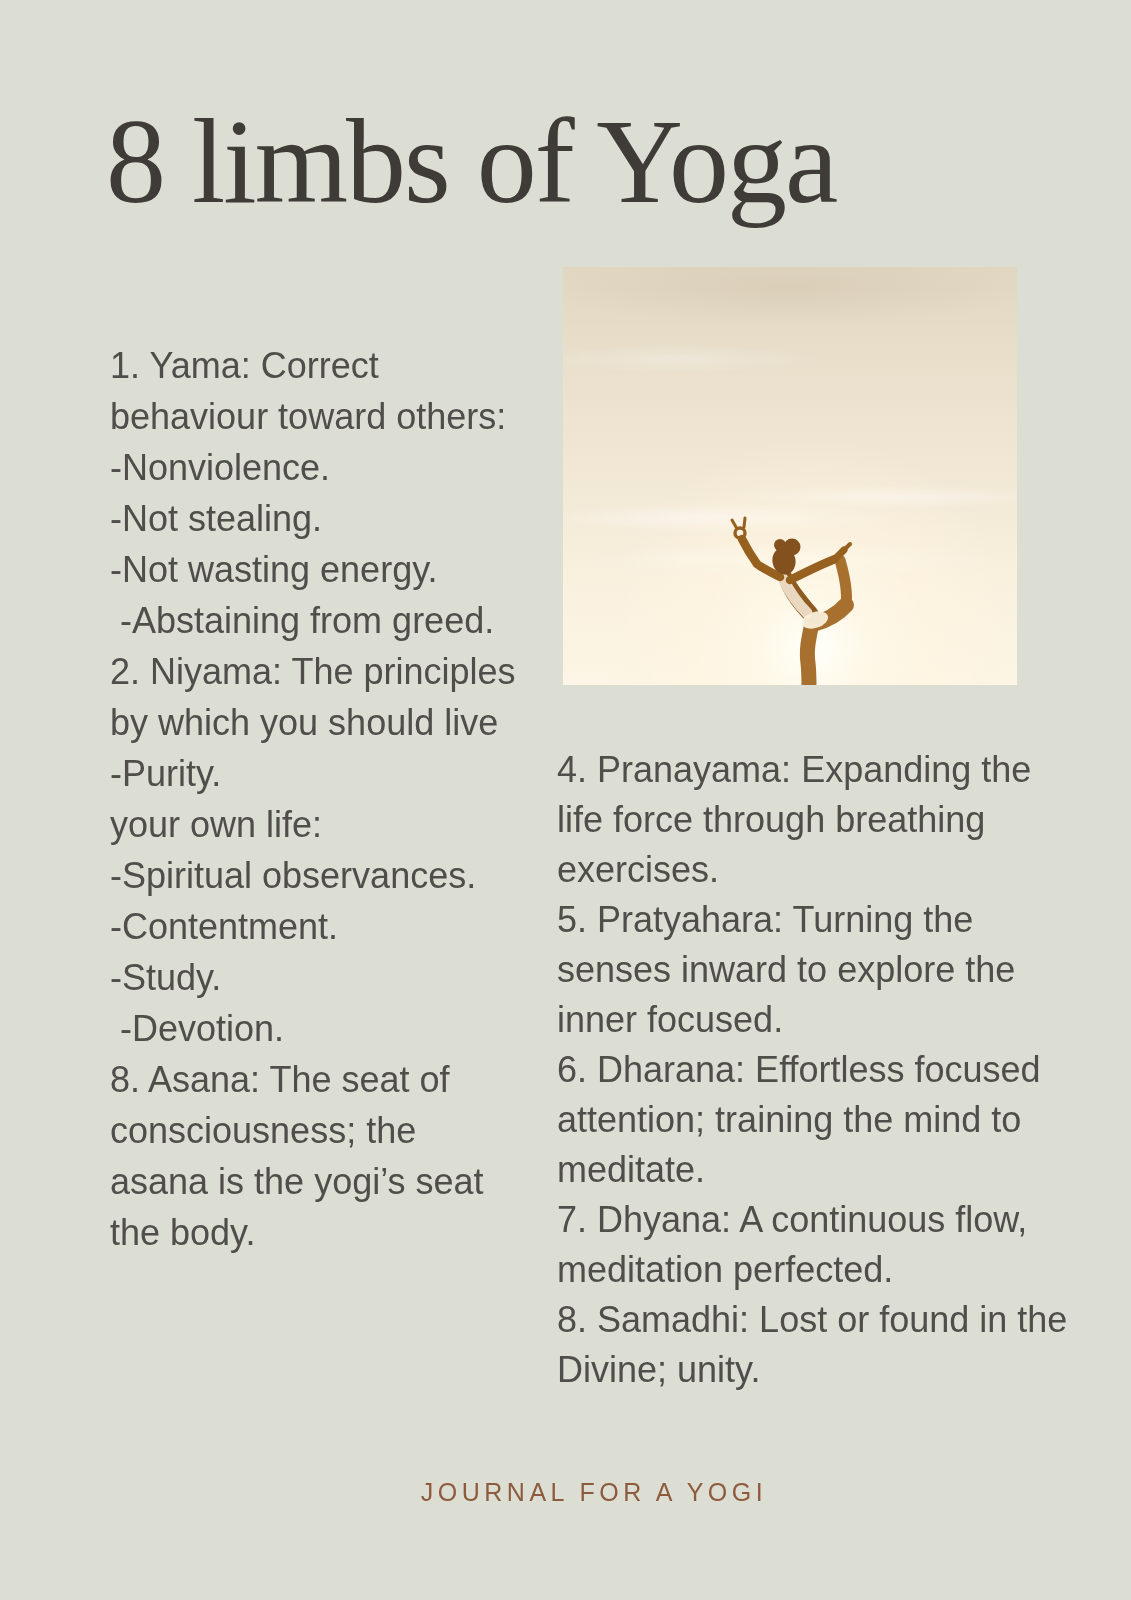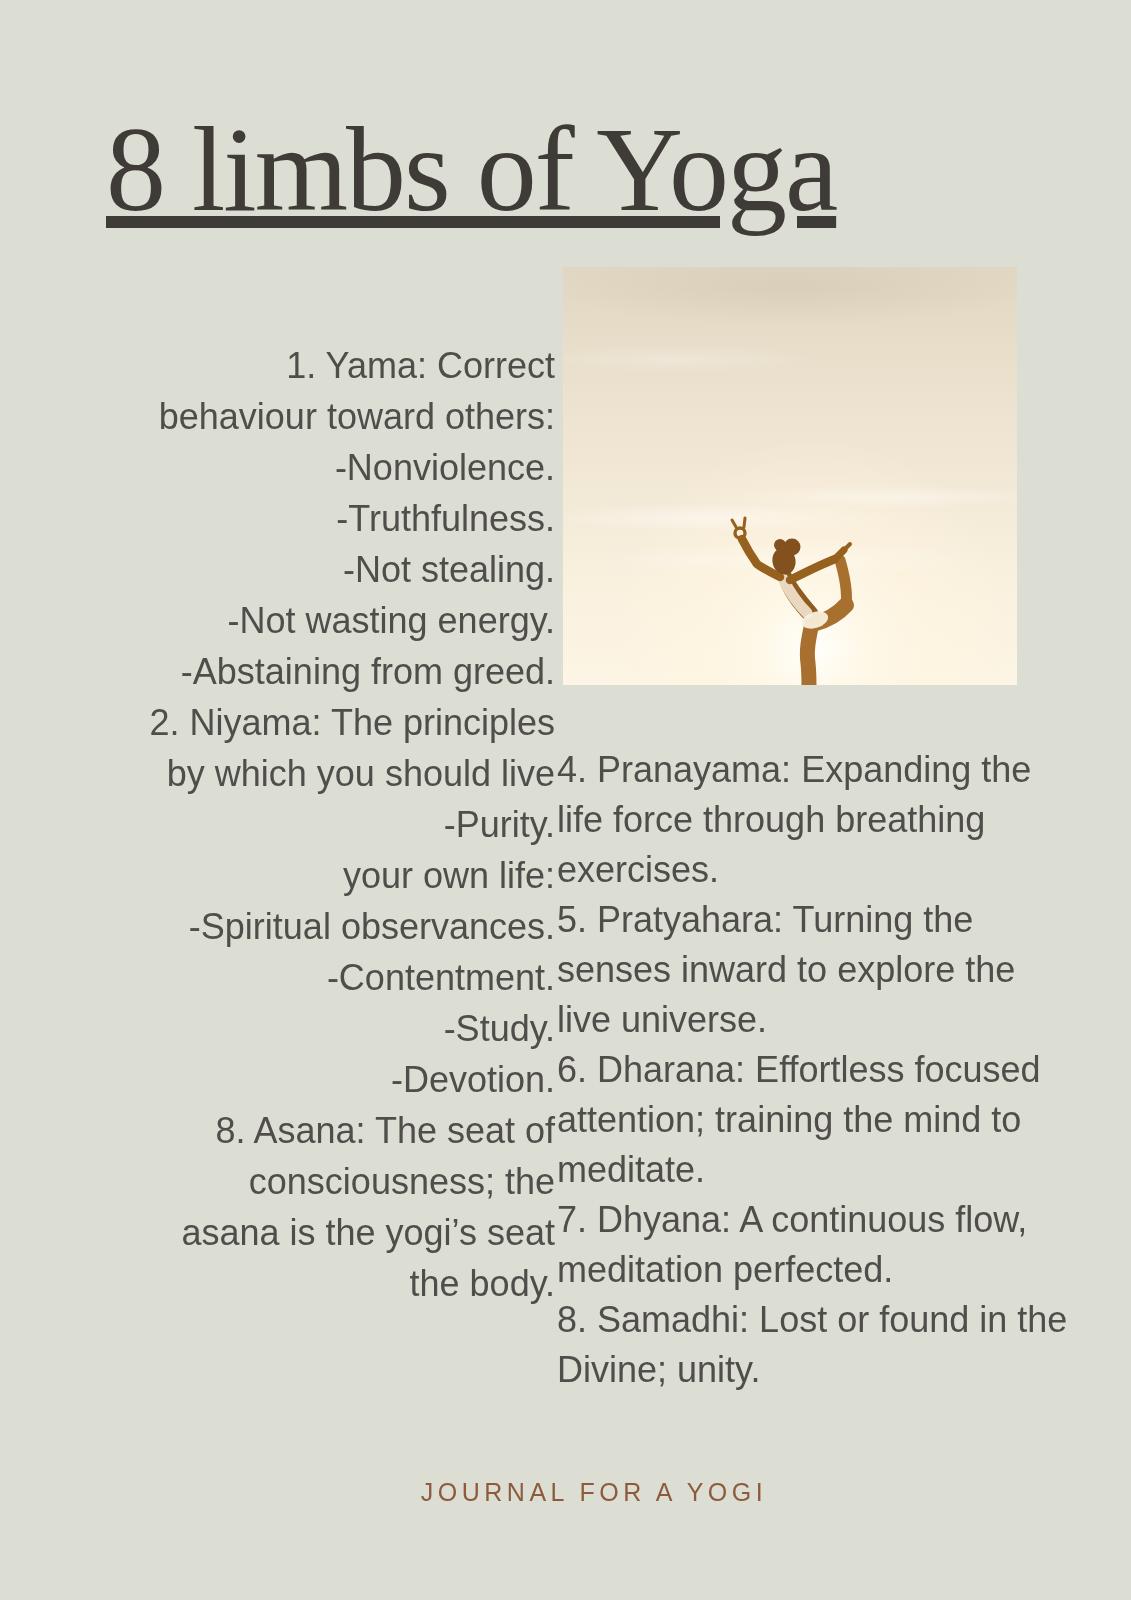--- a/index.html
+++ b/index.html
@@ -8,39 +8,38 @@
     position: relative;
     background: var(--background, #dcddd3);
     font-family: "Liberation Sans", sans-serif;
     overflow: hidden;
   }
   .poster { position: absolute; inset: 0; }
 
   .title {
     position: absolute;
     left: 106px;
-    top: 104px;
+    top: 96px;
     font-family: "Liberation Serif", serif;
     font-weight: 400;
     font-size: 120px;
     line-height: 1.1;
     letter-spacing: -2px;
     color: var(--title, #3f3b37);
     white-space: pre;
-    text-decoration: underline;
   }
 
   .col { position: absolute; }
   .col .line {
     font-size: 36px;
     line-height: 51px;
     color: var(--body, #504e4a);
     white-space: pre;
   }
-  .col-left  { left: 110px; top: 340px; width: 445px; text-align: right; }
+  .col-left  { left: 110px; top: 340px; width: 445px; }
   .col-right { left: 557px; top: 745px; width: 490px; }
   .col-right .line { line-height: 50px; }
 
   .photo {
     position: absolute;
     left: 563px;
     top: 267px;
     width: 454px;
     height: 418px;
     overflow: hidden;
@@ -125,21 +124,20 @@
         <circle cx="229" cy="280" r="8.5" fill="#82511e"></circle>
         <circle cx="217" cy="278" r="6" fill="#82511e"></circle>
       </g>
     </svg>
   </section>
 
   <section class="col col-left">
       <div class="line">1. Yama: Correct</div>
       <div class="line">behaviour toward others:</div>
       <div class="line">-Nonviolence.</div>
-      <div class="line">-Truthfulness.</div>
       <div class="line">-Not stealing.</div>
       <div class="line">-Not wasting energy.</div>
       <div class="line"> -Abstaining from greed.</div>
       <div class="line">2. Niyama: The principles</div>
       <div class="line">by which you should live</div>
       <div class="line">-Purity.</div>
       <div class="line">your own life:</div>
       <div class="line">-Spiritual observances.</div>
       <div class="line">-Contentment.</div>
       <div class="line">-Study.</div>
@@ -149,21 +147,21 @@
       <div class="line">asana is the yogi’s seat</div>
       <div class="line">the body.</div>
     </section>
 
   <section class="col col-right">
       <div class="line">4. Pranayama: Expanding the</div>
       <div class="line">life force through breathing</div>
       <div class="line">exercises.</div>
       <div class="line">5. Pratyahara: Turning the</div>
       <div class="line">senses inward to explore the</div>
-      <div class="line">live universe.</div>
+      <div class="line">inner focused.</div>
       <div class="line">6. Dharana: Effortless focused</div>
       <div class="line">attention; training the mind to</div>
       <div class="line">meditate.</div>
       <div class="line">7. Dhyana: A continuous flow,</div>
       <div class="line">meditation perfected.</div>
       <div class="line">8. Samadhi: Lost or found in the</div>
       <div class="line">Divine; unity.</div>
     </section>
 
   <footer class="footer">

